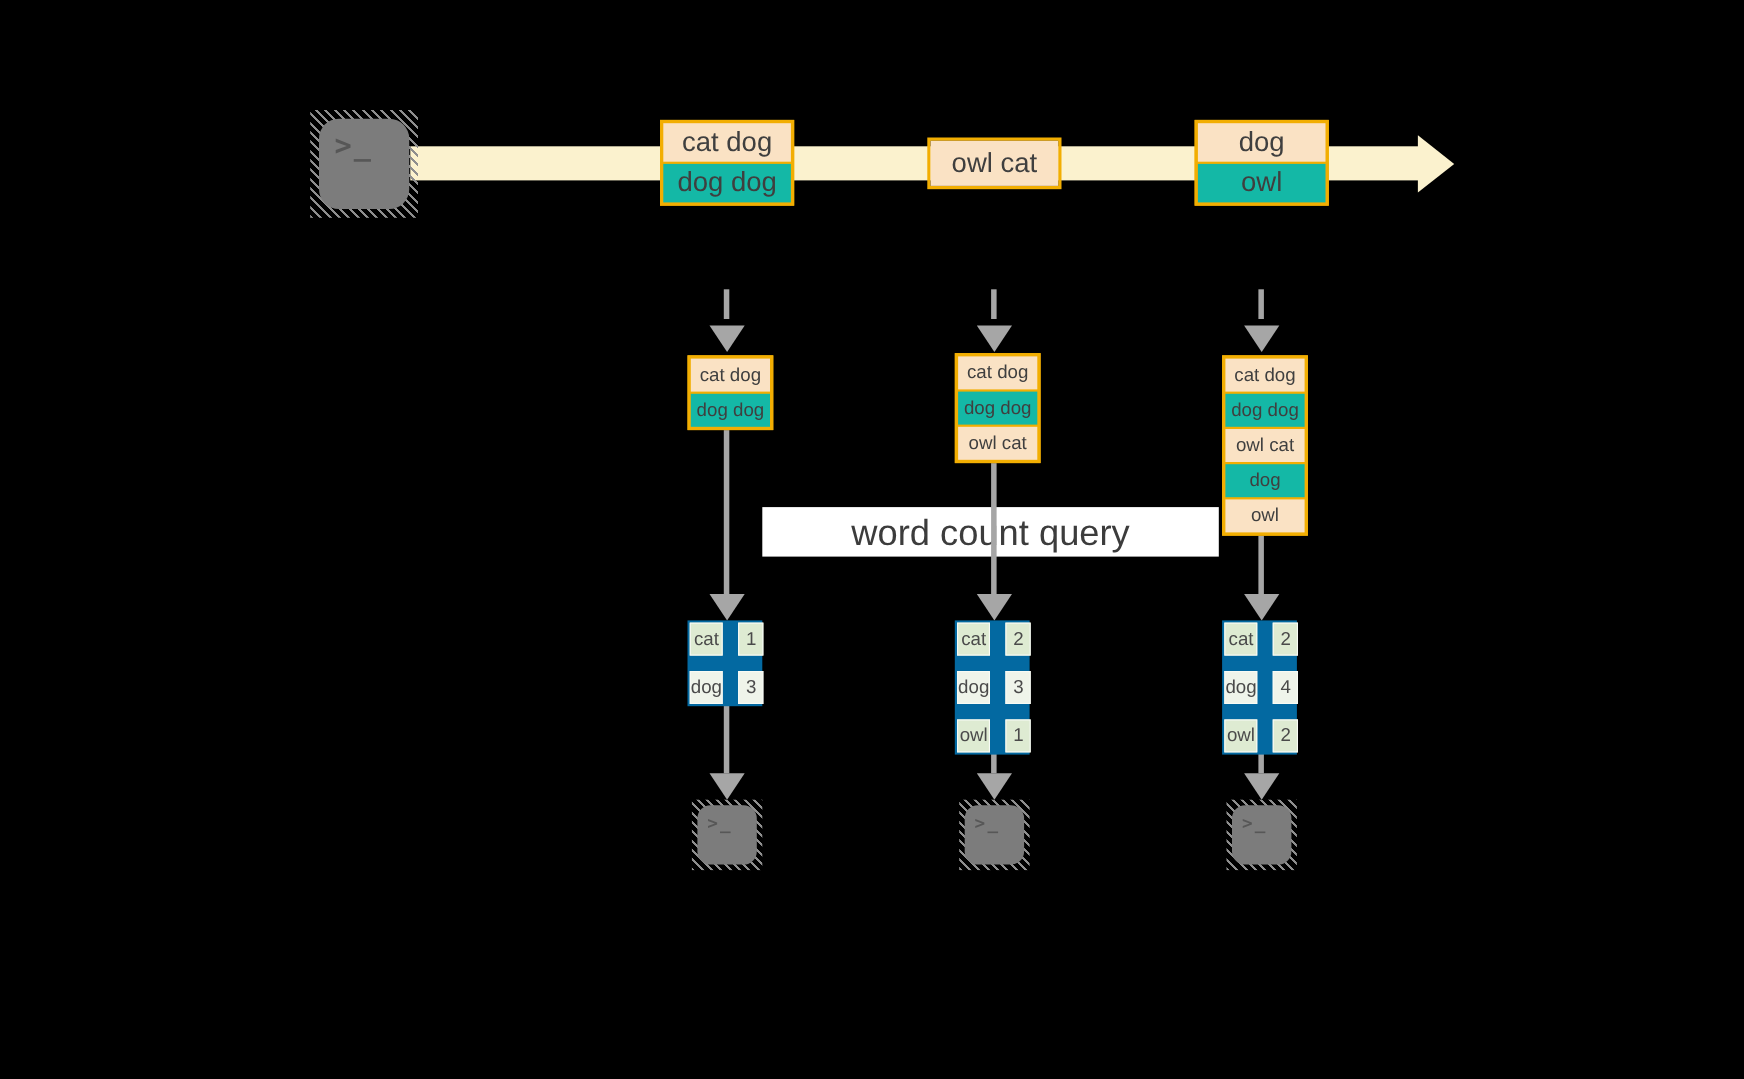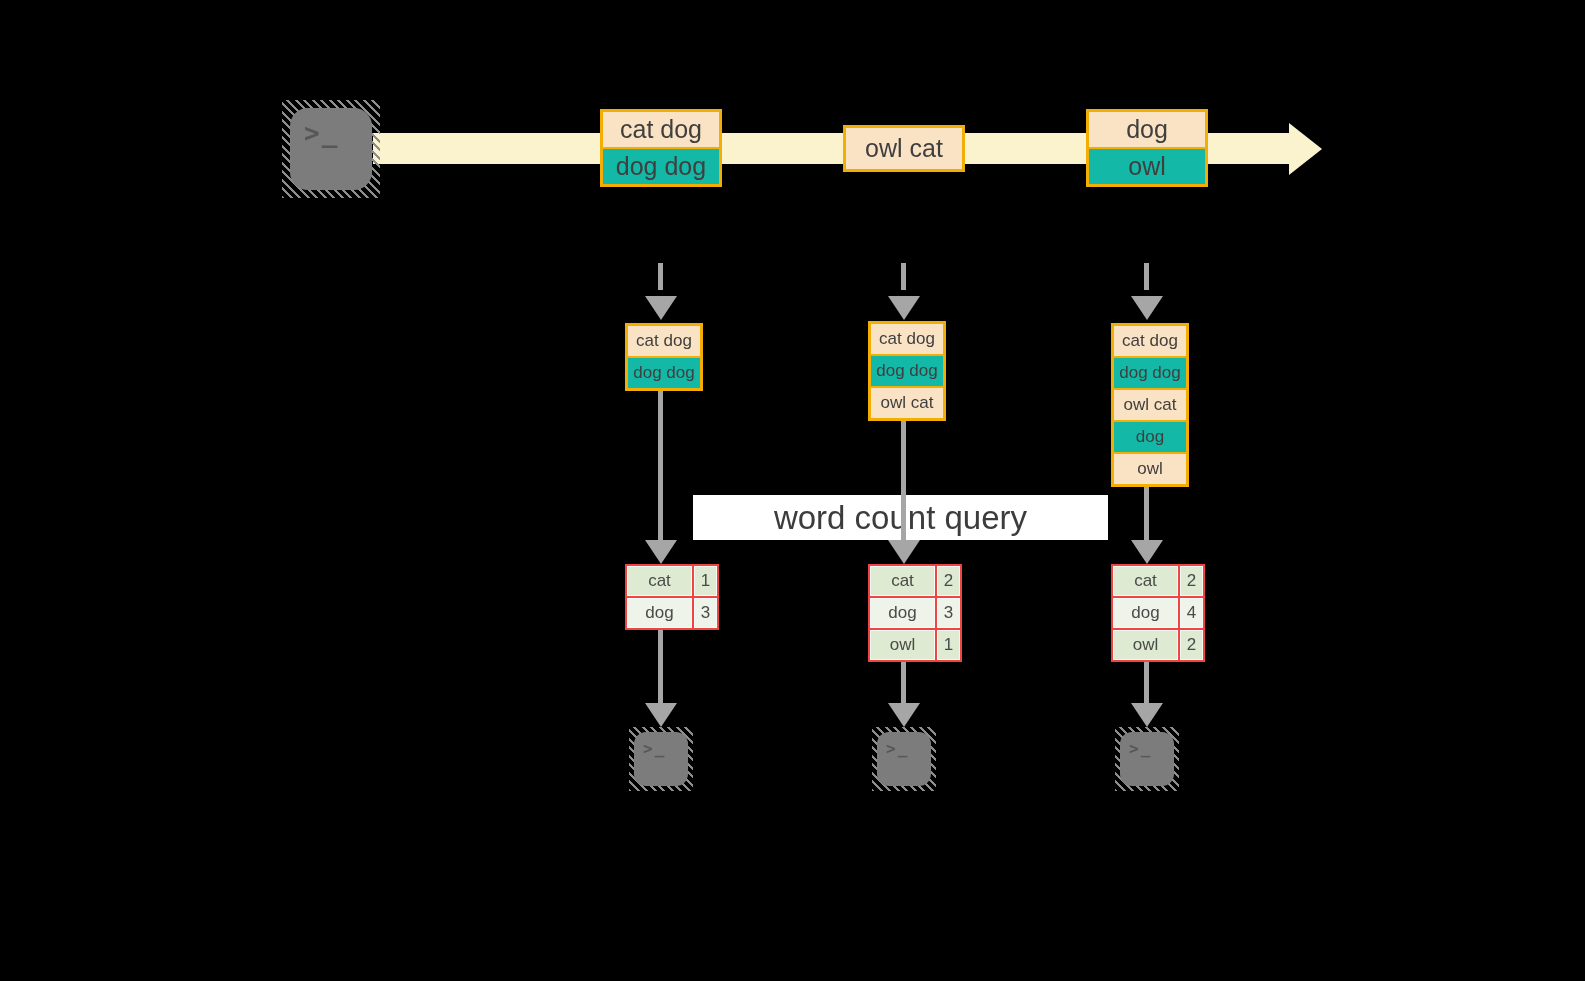--- a/index.html
+++ b/index.html
@@ -17,22 +17,22 @@
         flex-direction:column;gap:2px;z-index:3;box-sizing:content-box;}
   .ocell{display:flex;align-items:center;justify-content:center;color:#3F3F3F;}
   .rec .ocell{height:35px;font-size:25px;}
   .rec2 .ocell{height:41px;font-size:25px;}
   .stack{width:72px;}
   .stack .ocell{height:30px;font-size:17px;}
   .peach{background:#FAE2C4;}
   .cream{background:#14b8a6;}
 
   
-  .gtable{position:absolute;width:94px;background:#ef4444;padding:2px;display:grid;
-          grid-template-columns:1fr 23px;gap:2px;z-index:3;box-sizing:border-box;}
+  .gtable{position:absolute;width:68px;background:#0369a1;padding:2px;display:grid;
+          grid-template-columns:1fr 23px;gap:14px;z-index:3;box-sizing:border-box;}
   .gcell{height:30px;background:#EFF4EA;border:1px solid #F8FBF5;box-sizing:border-box;
          display:flex;align-items:center;justify-content:center;font-size:17px;color:#4A4A4A;}
   .gdark{background:#DEEBD2;}
 
   
   .vline{position:absolute;width:5px;background:#A6A6A6;z-index:2;}
   .ahead{position:absolute;width:0;height:0;border-left:16px solid transparent;
          border-right:16px solid transparent;border-top:24px solid #A6A6A6;z-index:2;}
 
   
@@ -42,21 +42,21 @@
   .term-src .tinner{left:8px;top:8px;right:8px;bottom:8px;border-radius:18px;}
   .term-out .tinner{left:5px;top:5px;right:5px;bottom:5px;border-radius:12px;}
   .prompt{position:absolute;color:#575757;font-weight:bold;letter-spacing:2px;
           font-family:"DejaVu Sans Mono",monospace;}
   .term-src .prompt{left:14px;top:10px;font-size:26px;}
   .term-out .prompt{left:9px;top:7px;font-size:16px;}
 
   
   .qlabel{position:absolute;left:693px;top:461px;width:415px;height:45px;background:#FFFFFF;
           z-index:1;display:flex;align-items:center;justify-content:center;
-          font-size:33px;font-weight:300;color:#3C3C3C;margin-top:34px;}
+          font-size:33px;font-weight:300;color:#3C3C3C;}
 </style>
 </head>
 <body>
 
 <div class="canvas">
 
   <div class="term term-src" style="left:282px;top:100px;width:98px;height:98px;">
     <div class="tinner">
       <span class="prompt">&gt;_</span>
     </div>

